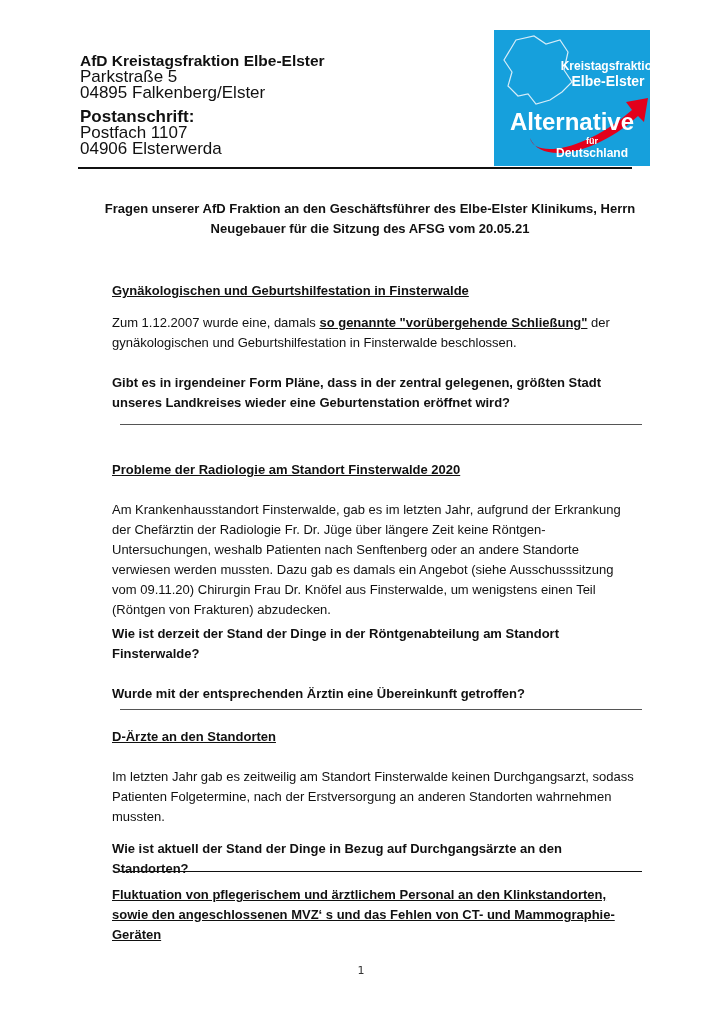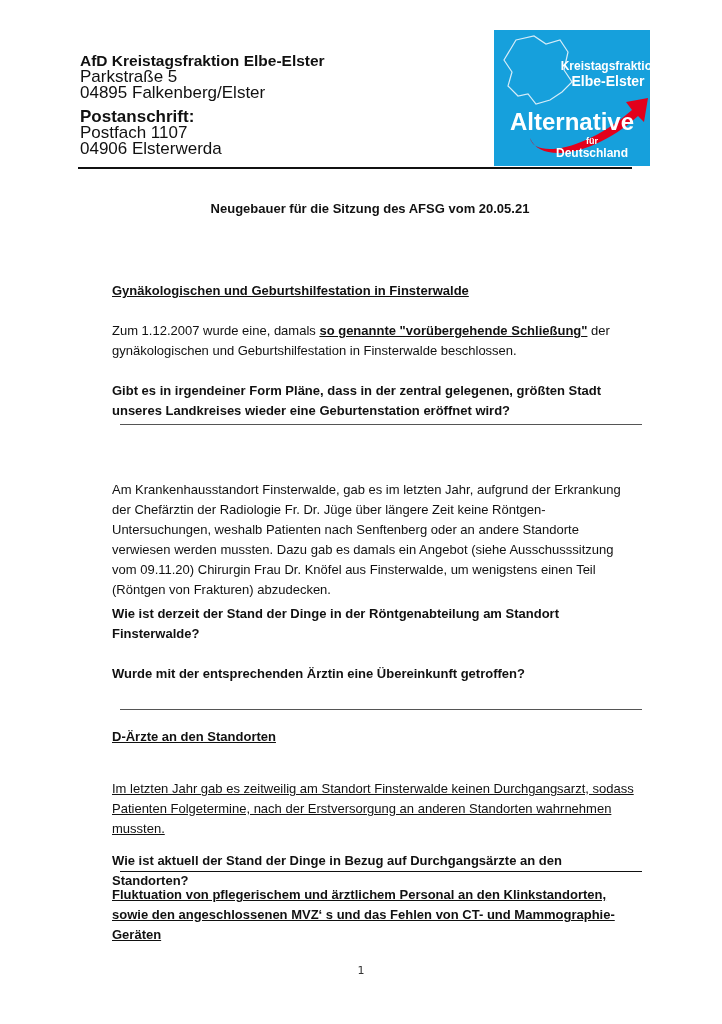--- a/index.html
+++ b/index.html
@@ -43,40 +43,42 @@
     <text x="114" y="56" text-anchor="middle" fill="#fff" font-family="Liberation Sans, sans-serif" font-size="14" font-weight="bold">Elbe-Elster</text>
     <text x="78" y="100" text-anchor="middle" fill="#fff" font-family="Liberation Sans, sans-serif" font-size="24" font-weight="bold">Alternative</text>
     <text x="98" y="114" text-anchor="middle" fill="#fff" font-family="Liberation Sans, sans-serif" font-size="9" font-weight="bold">für</text>
     <text x="98" y="127" text-anchor="middle" fill="#fff" font-family="Liberation Sans, sans-serif" font-size="12" font-weight="bold">Deutschland</text>
   </svg>
 </div>
 
 <div class="abs header-rule"></div>
 
 <div class="abs doc-title">
+  <div>Fragen unserer AfD Fraktion an den Geschäftsführer des Elbe-Elster Klinikums, Herrn</div>
   <div>Neugebauer für die Sitzung des AFSG vom 20.05.21</div>
 </div>
 
 <div class="abs section" style="top:281px;">
   <div class="heading">Gynäkologischen und Geburtshilfestation in Finsterwalde</div>
-  <div style="margin-top:20px;"><span>Zum 1.12.2007 wurde eine, damals </span><span class="u-bold">so genannte "vorübergehende Schließung"</span><span> der gynäkologischen und Geburtshilfestation in Finsterwalde beschlossen.</span></div>
+  <div style="margin-top:12px;"><span>Zum 1.12.2007 wurde eine, damals </span><span class="u-bold">so genannte "vorübergehende Schließung"</span><span> der gynäkologischen und Geburtshilfestation in Finsterwalde beschlossen.</span></div>
   <div class="bold" style="margin-top:20px;">Gibt es in irgendeiner Form Pläne, dass in der zentral gelegenen, größten Stadt unseres Landkreises wieder eine Geburtenstation eröffnet wird?</div>
 </div>
 <div class="abs sep" style="top:424px;"></div>
 
 <div class="abs section" style="top:460px;">
+  <div class="heading">Probleme der Radiologie am Standort Finsterwalde 2020</div>
   <div style="margin-top:20px;">Am Krankenhausstandort Finsterwalde, gab es im letzten Jahr, aufgrund der Erkrankung der Chefärztin der Radiologie Fr. Dr. Jüge über längere Zeit keine Röntgen-Untersuchungen, weshalb Patienten nach Senftenberg oder an andere Standorte verwiesen werden mussten. Dazu gab es damals ein Angebot (siehe Ausschusssitzung vom 09.11.20) Chirurgin Frau Dr. Knöfel aus Finsterwalde, um wenigstens einen Teil (Röntgen von Frakturen) abzudecken.</div>
   <div class="bold" style="margin-top:4px;">Wie ist derzeit der Stand der Dinge in der Röntgenabteilung am Standort Finsterwalde?</div>
   <div class="bold" style="margin-top:20px;">Wurde mit der entsprechenden Ärztin eine Übereinkunft getroffen?</div>
 </div>
 <div class="abs sep" style="top:709px;"></div>
 
 <div class="abs section" style="top:727px;">
   <div class="heading">D-Ärzte an den Standorten</div>
-  <div style="margin-top:32px;text-decoration:underline;">Im letzten Jahr gab es zeitweilig am Standort Finsterwalde keinen Durchgangsarzt, sodass Patienten Folgetermine, nach der Erstversorgung an anderen Standorten wahrnehmen mussten.</div>
+  <div style="margin-top:20px;">Im letzten Jahr gab es zeitweilig am Standort Finsterwalde keinen Durchgangsarzt, sodass Patienten Folgetermine, nach der Erstversorgung an anderen Standorten wahrnehmen mussten.</div>
   <div class="bold" style="margin-top:12px;">Wie ist aktuell der Stand der Dinge in Bezug auf Durchgangsärzte an den Standorten?</div>
 </div>
 <div class="abs sep" style="top:871px; background:#111;"></div>
 
 <div class="abs section" style="top:885px;">
   <div class="heading">Fluktuation von pflegerischem und ärztlichem Personal an den Klinkstandorten, sowie den angeschlossenen MVZ‘ s und das Fehlen von CT- und Mammographie-Geräten</div>
 </div>
 
 <div class="abs page-num">1</div>
 

